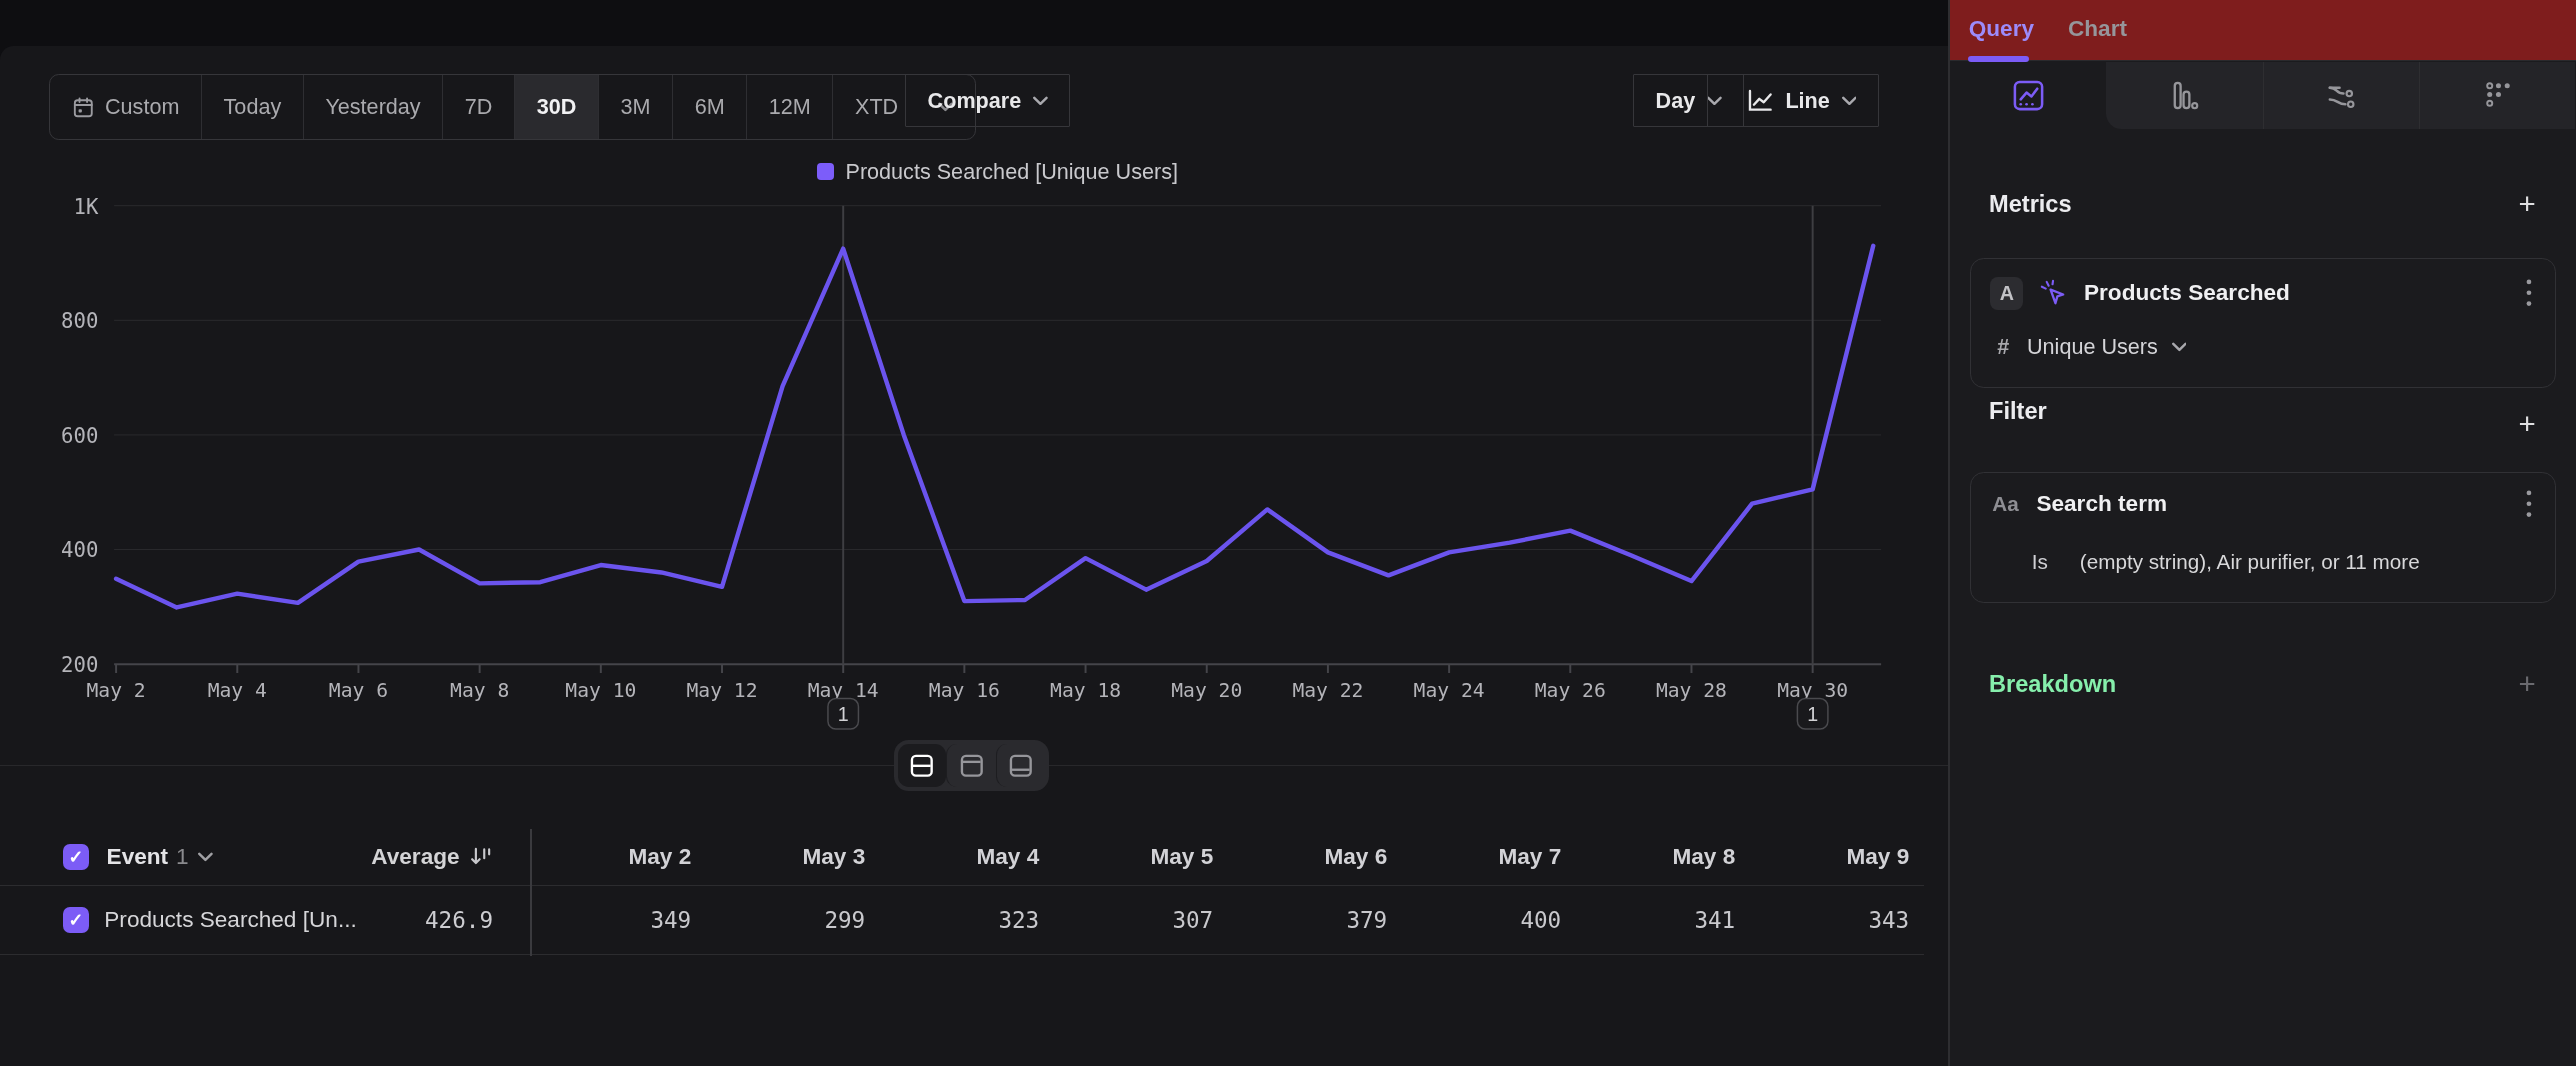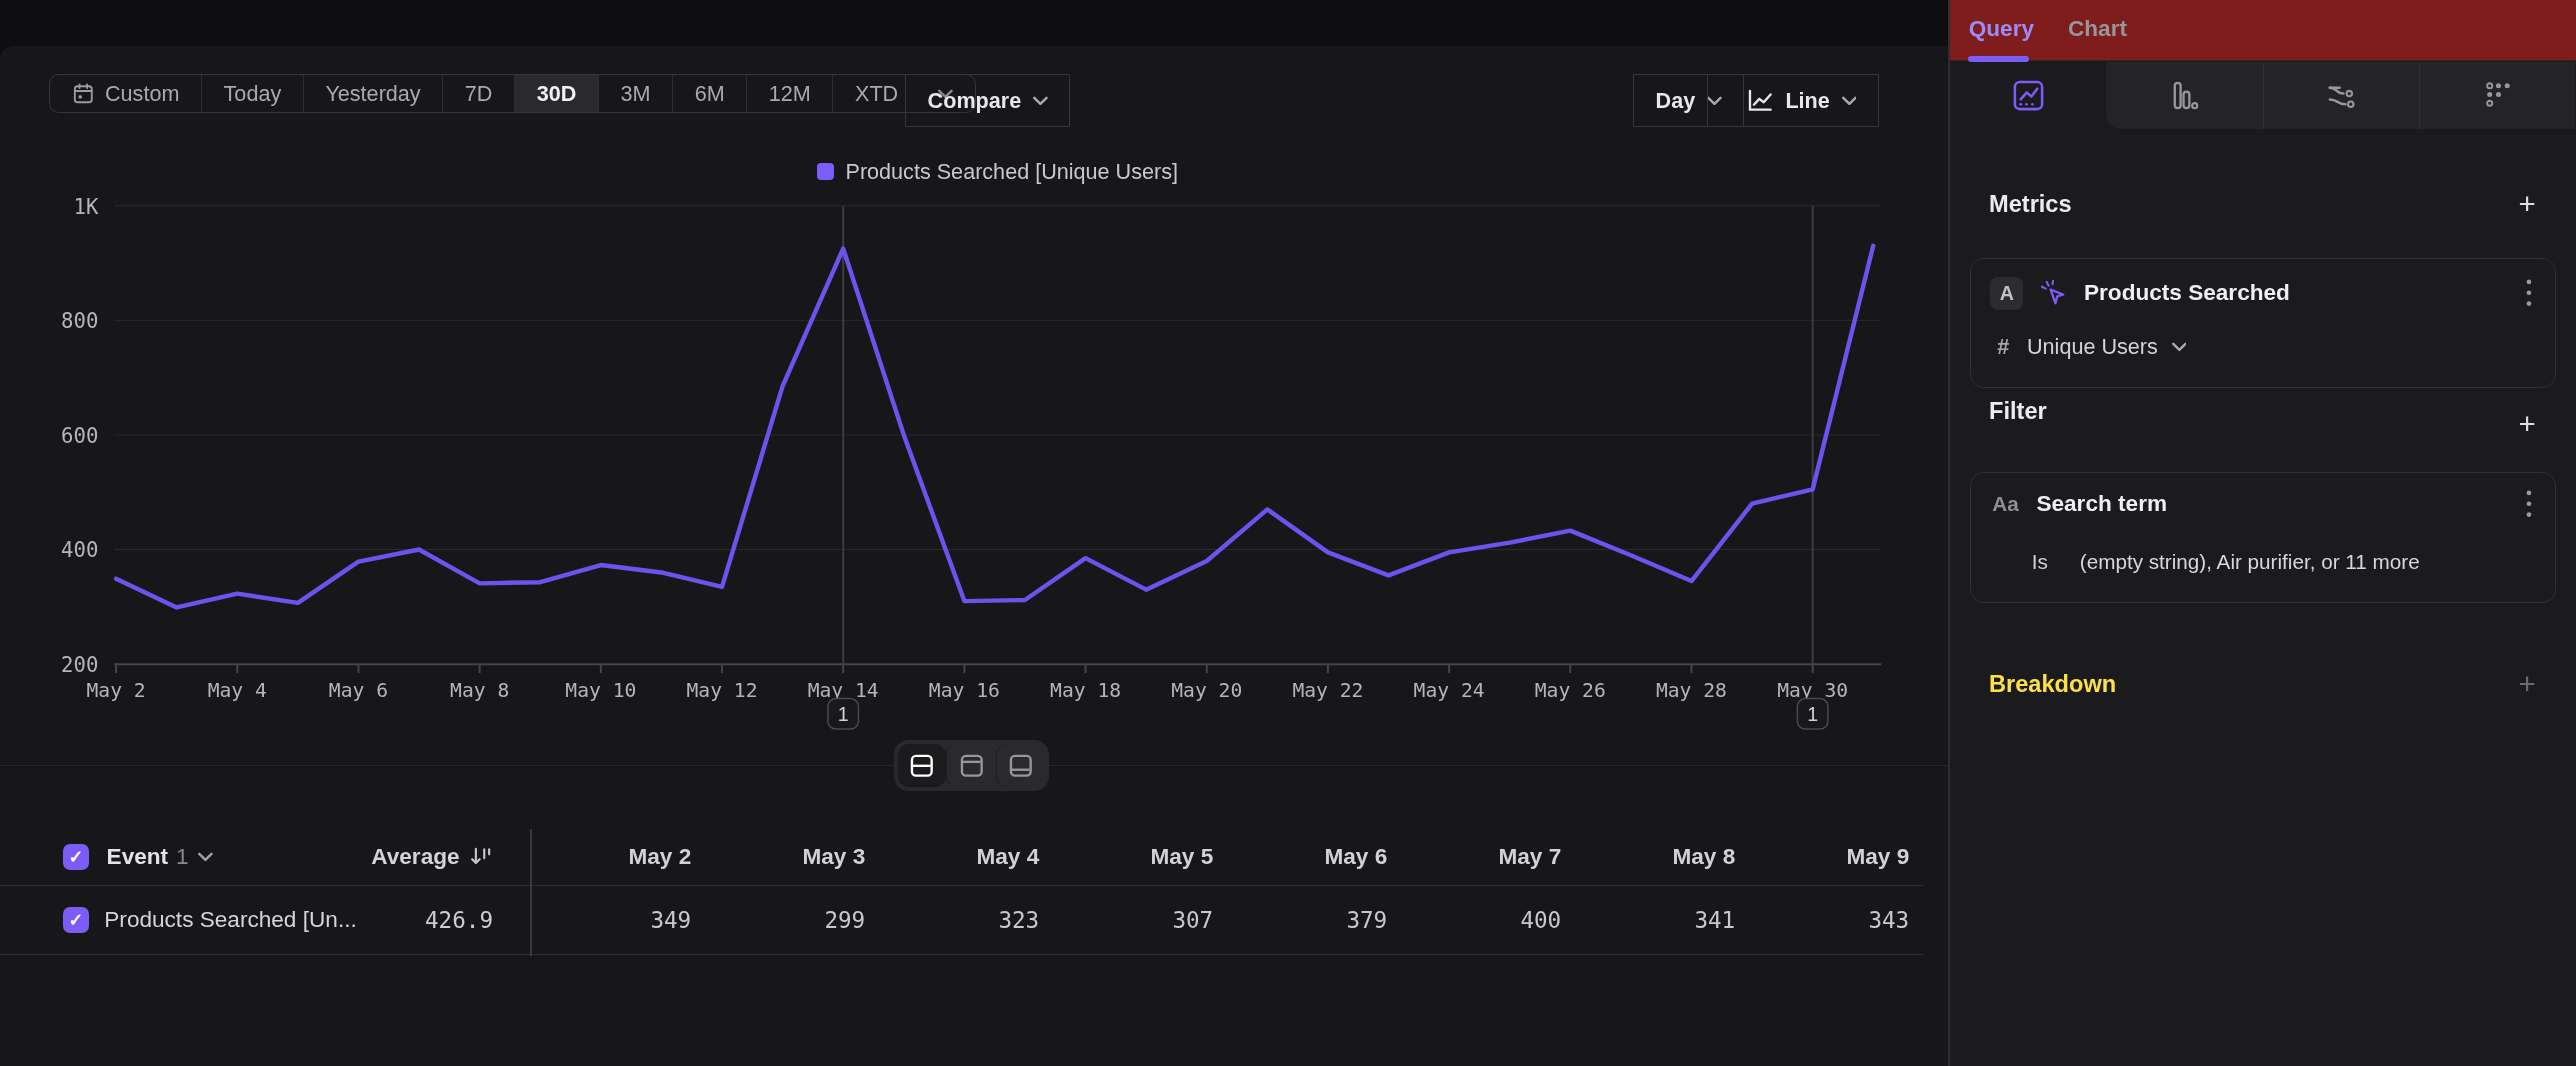--- a/index.html
+++ b/index.html
@@ -6,21 +6,21 @@
   html,body { width:2576px; height:1067px; background:#0e0e11; overflow:hidden;
               font-family:"Liberation Sans", sans-serif; }
   .app { position:relative; width:2576px; height:1067px; }
 
   
   .main { position:absolute; left:0; top:0; width:1948px; height:1067px; }
   .main-surface { position:absolute; left:0; top:46px; width:1948px; height:1020px;
                   background:#17171a; border-top-left-radius:13.8px; }
 
   .toolbar { position:absolute; left:0; top:74px; width:1948px; height:53px; }
-  .range-group { position:absolute; left:49px; top:0; height:39px; display:flex;
+  .range-group { position:absolute; left:49px; top:0; height:66px; display:flex;
                  border:1px solid #36363a; border-radius:9.8px; overflow:hidden; }
   .range-item { display:flex; align-items:center; gap:10.8px; padding:0 21.6px; height:100%;
                 color:#aaaaae; font-size:21.6px; border-right:1px solid #2e2e32; cursor:pointer;
                 white-space:nowrap; }
   .range-item:last-child { border-right:none;gap:40px; }
   .range-item.active { background:#2a2a2e; color:#f2f2f4; font-weight:bold; }
   .btn { position:absolute; top:0; height:53px; display:flex; align-items:center; gap:11.8px;
          border:1px solid #36363a; border-radius:1px; padding:0 21.6px; color:#e8e8ea;
          font-size:21.6px; font-weight:bold; cursor:pointer; }
   .chev { width:14.8px; height:9.8px; flex:0 0 auto; }
@@ -391,17 +391,17 @@
               <circle cx="4" cy="27" r="2.4" fill="#9a9a9f"></circle>
             </svg>
         </span>
       </div>
       <div class="card-row" style="top:77px;">
         <span class="op-label">Is</span>
         <span class="filter-value">(empty string), Air purifier, or 11 more</span>
       </div>
     </div>
 
-    <div class="pheading" style="top:671px; color:#fde047;">Breakdown</div>
+    <div class="pheading" style="top:671px; color:#86efac;">Breakdown</div>
     <div class="plus dim" style="top:671px;">+</div>
   </div>
 </div>
 
 
 </body></html>

